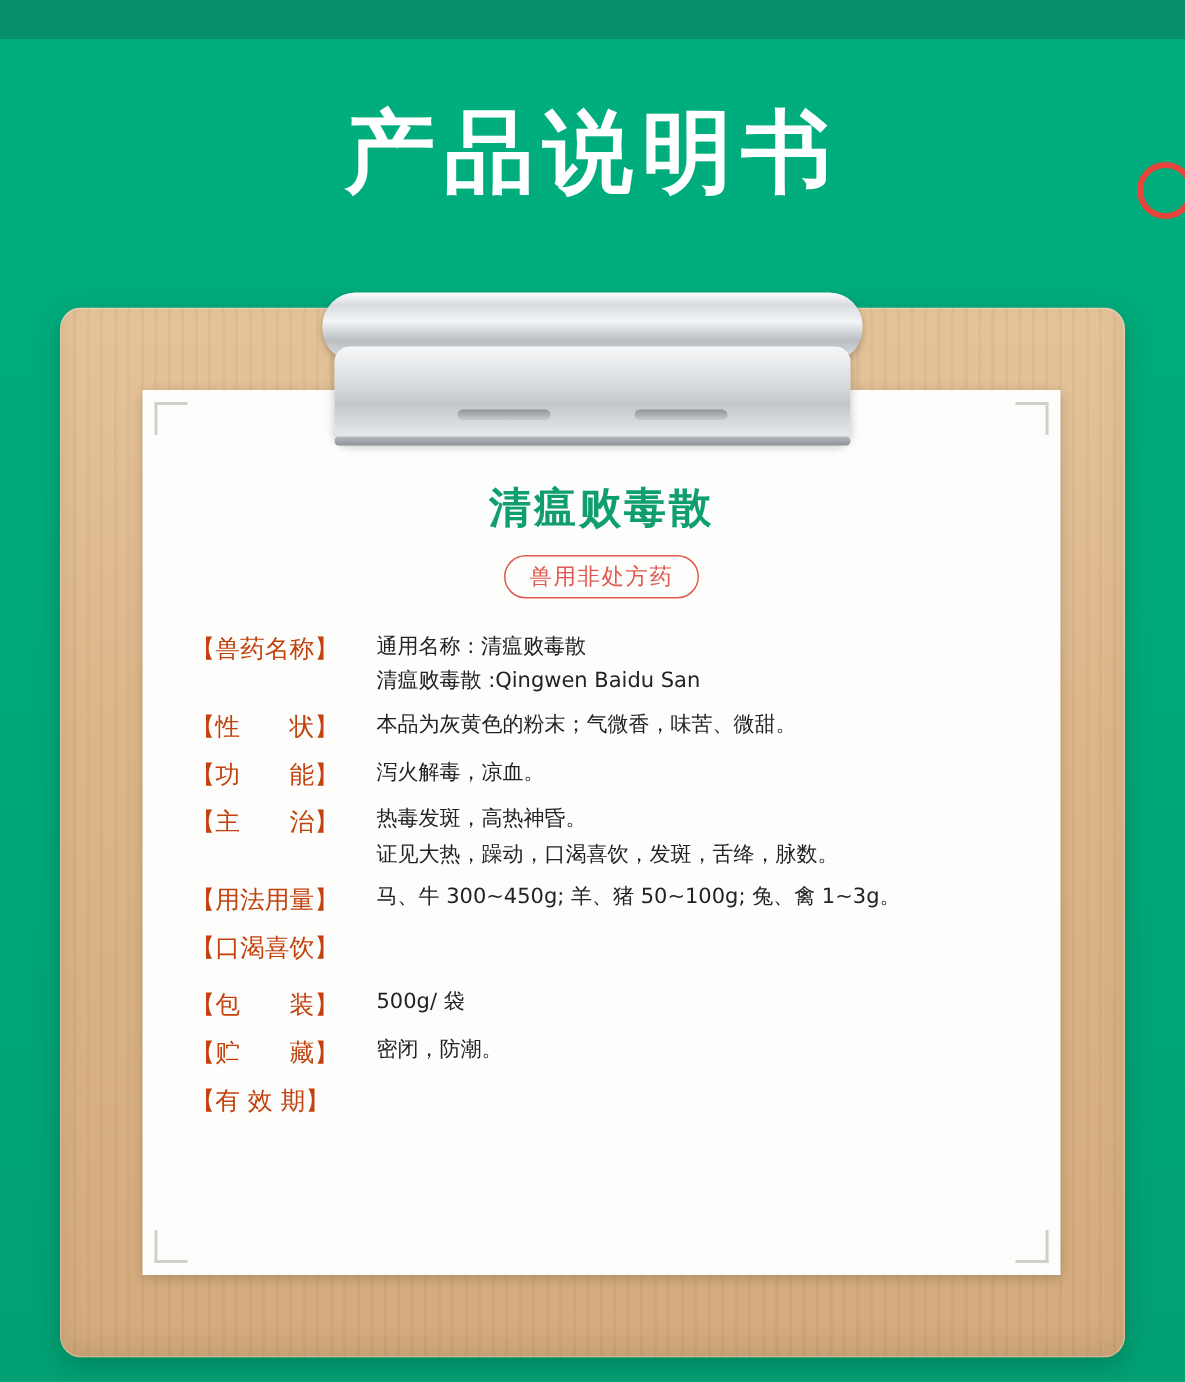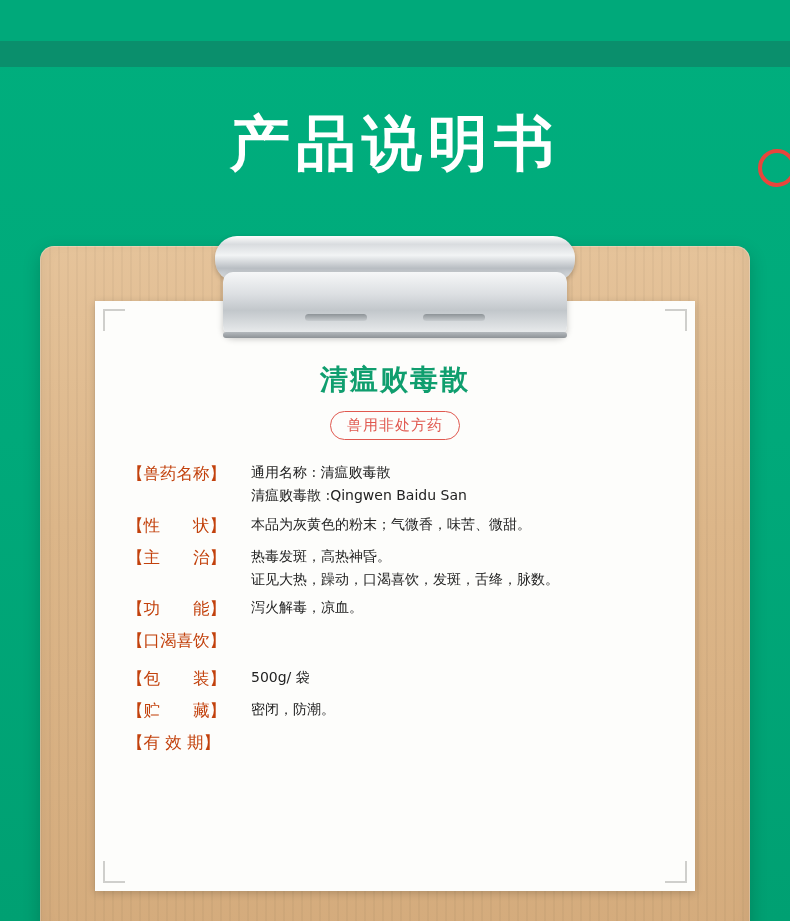--- a/index.html
+++ b/index.html
@@ -11,21 +11,20 @@
     height: 921px;
     background: #00a97a;
     font-family: "Liberation Sans", sans-serif;
     overflow: hidden;
     position: relative;
   }
   .page {
     position: absolute;
     inset: 0;
     background: linear-gradient(180deg, #00ae7d 0%, #00a97a 45%, #00a072 100%);
-    margin-top: 41px;
   }
   
   .top-band {
     position: absolute;
     top: 0; left: 0; right: 0;
     height: 26px;
     background: #0a8f6c;
   }
   
   .title-wrap {
@@ -76,20 +75,21 @@
   }
   
   .paper {
     position: absolute;
     left: 55px;
     top: 55px;
     width: 600px;
     height: 590px;
     background: #fdfdfb;
     box-shadow: 0 2px 8px rgba(0,0,0,0.18);
+    padding-left: 12px;
   }
   .paper .corner {
     position: absolute;
     width: 20px;
     height: 20px;
     border-color: #cfcfcc;
     border-style: solid;
   }
   .paper .corner.tl { left: 8px; top: 8px; border-width: 2px 0 0 2px; }
   .paper .corner.tr { right: 8px; top: 8px; border-width: 2px 2px 0 0; }
@@ -244,34 +244,40 @@
 
 
           <div class="row">
             <div class="label">【性　　状】</div>
             <div class="value">
               <span class="sub">本品为灰黄色的粉末；气微香，味苦、微甜。</span>
             </div>
           </div>
 
           <div class="row">
+            <div class="label">【功　　能】</div>
+            <div class="value">
+              <span class="sub">泻火解毒，凉血。</span>
+            </div>
+          </div>
+
+          <div class="row">
             <div class="label">【主　　治】</div>
             <div class="value">
               <span class="sub">热毒发斑，高热神昏。</span>
               <span class="sub">证见大热，躁动，口渴喜饮，发斑，舌绛，脉数。</span>
             </div>
           </div>
 
           <div class="row">
-            <div class="label">【功　　能】</div>
-            <div class="value">
-              <span class="sub">泻火解毒，凉血。</span>
-            </div>
-          </div>
-
+            <div class="label">【用法用量】</div>
+            <div class="value">
+              <span class="sub">马、牛 300~450g; 羊、猪 50~100g; 兔、禽 1~3g。</span>
+            </div>
+          </div>
 
           <div class="row">
             <div class="label">【口渴喜饮】</div>
           </div>
 
           <div class="spacer"></div>
 
           <div class="row">
             <div class="label">【包　　装】</div>
             <div class="value">

